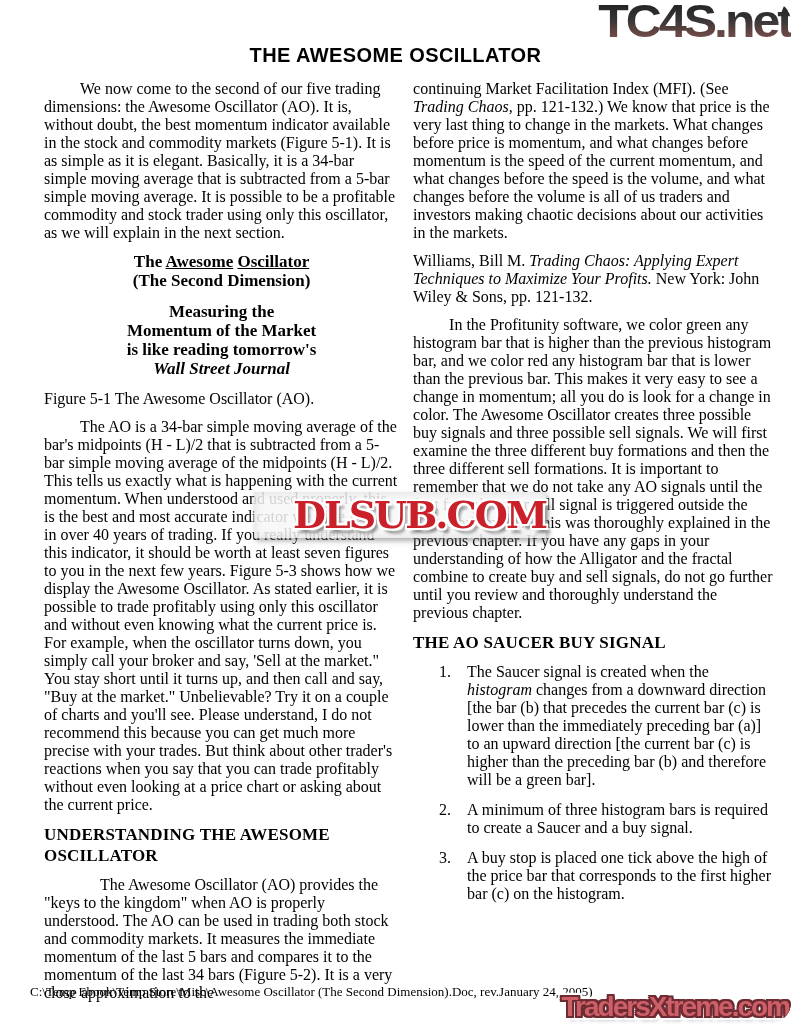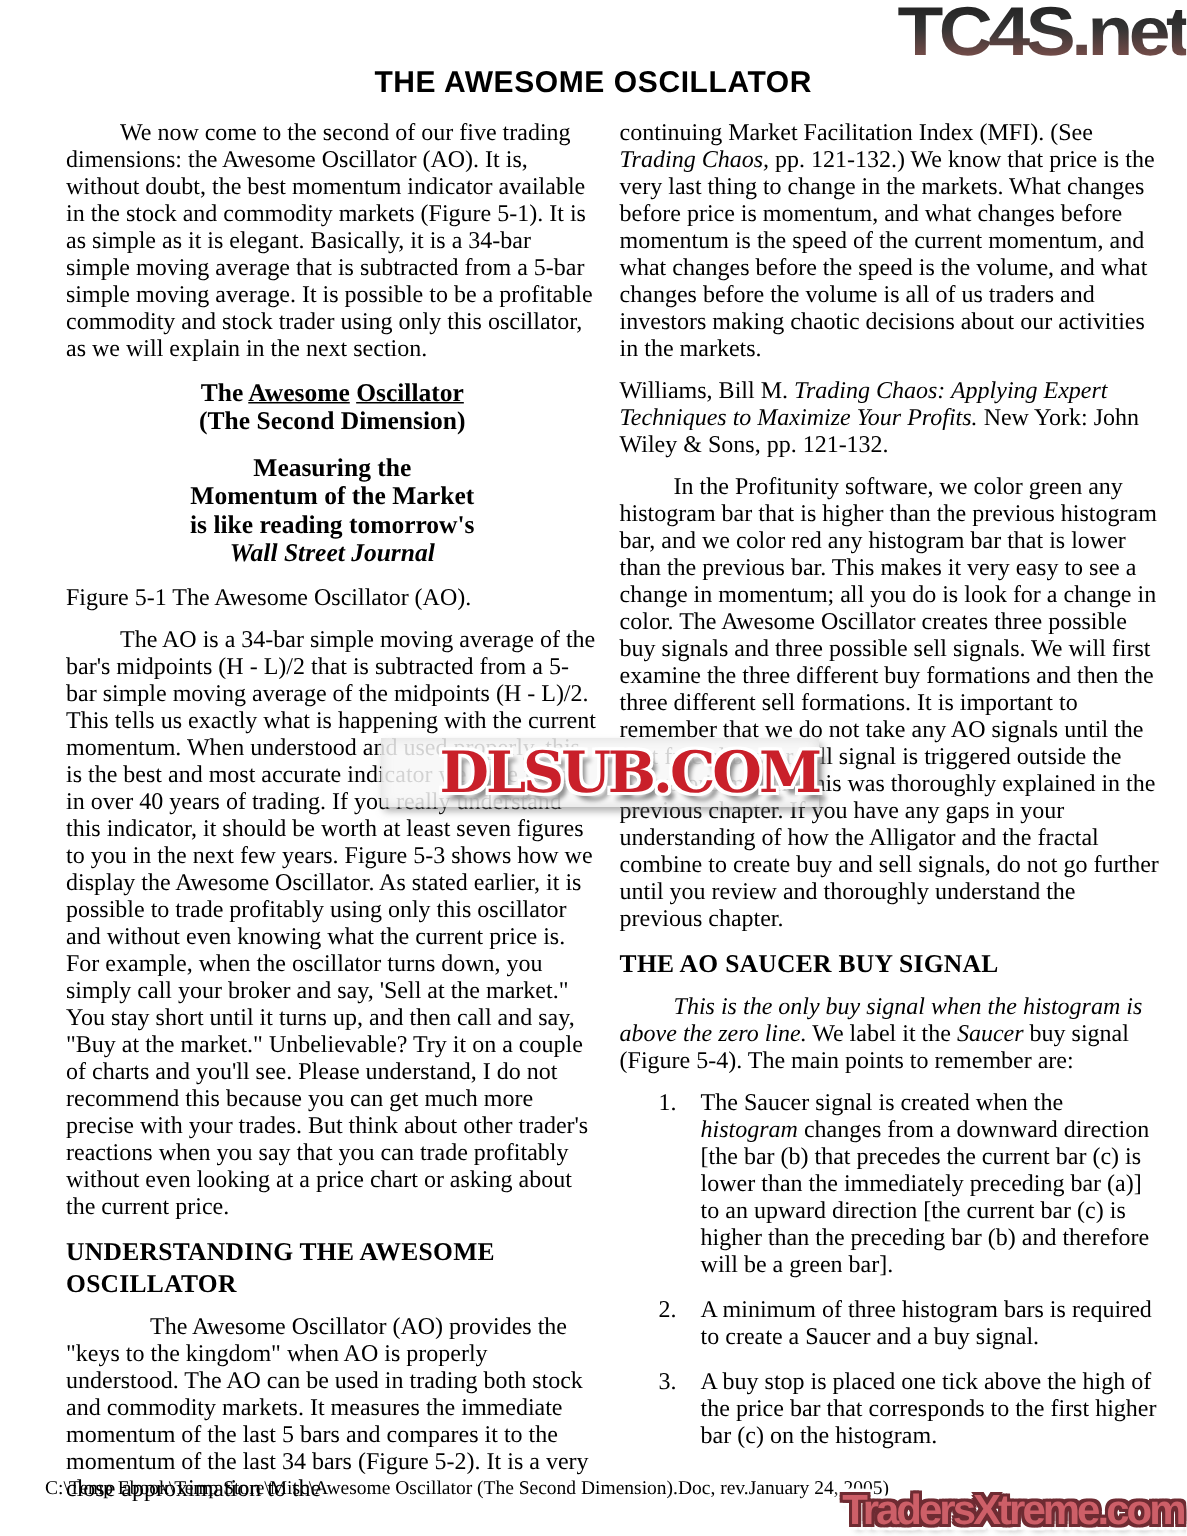--- a/index.html
+++ b/index.html
@@ -1,17 +1,17 @@
 <!DOCTYPE html>
 <html><head>
 <meta charset="utf-8">
 <style>
   html,body{margin:0;padding:0;background:#ffffff;}
   .page{width:791px;height:1024px;position:relative;margin:0 auto;background:#ffffff;
-        color:#000;font-family:"Liberation Serif",serif;overflow:hidden;}
+        color:#000;font-family:"Liberation Serif",serif;overflow:hidden;border-radius:22px;}
 
   
   .header{position:relative;height:72px;}
   .tc4s{position:absolute;top:-4px;right:0;line-height:1;
         font-family:"Liberation Sans",sans-serif;font-weight:bold;font-size:50px;letter-spacing:-3px;
         background:linear-gradient(180deg,#1d1d1d 0%,#343434 45%,#6e4a47 82%,#8a5a55 100%);
         -webkit-background-clip:text;background-clip:text;color:transparent;transform:scaleY(0.92);}
   .title{position:absolute;left:0;right:0;top:44px;text-align:center;
          font-family:"Liberation Sans",sans-serif;font-weight:bold;font-size:20px;letter-spacing:.4px;}
 
@@ -94,21 +94,20 @@
 
     <div class="col col-right">
       <p><span>continuing Market Facilitation Index (MFI). (See </span><span class="it">Trading Chaos,</span><span> pp. 121-132.) We know that price is the very last thing to change in the markets. What changes before price is momentum, and what changes before momentum is the speed of the current momentum, and what changes before the speed is the volume, and what changes before the volume is all of us traders and investors making chaotic decisions about our activities in the markets.</span></p>
 
       <p class="citation"><span>Williams, Bill M. </span><span class="it">Trading Chaos: Applying Expert Techniques to Maximize Your Profits.</span><span> New York: John Wiley &amp; Sons, pp. 121-132.</span></p>
 
       <p class="ind">In the Profitunity software, we color green any histogram bar that is higher than the previous histogram bar, and we color red any histogram bar that is lower than the previous bar. This makes it very easy to see a change in momentum; all you do is look for a change in color. The Awesome Oscillator creates three possible buy signals and three possible sell signals. We will first examine the three different buy formations and then the three different sell formations. It is important to remember that we do not take any AO signals until the first fractal buy or sell signal is triggered outside the Alligator's mouth. This was thoroughly explained in the previous chapter. If you have any gaps in your understanding of how the Alligator and the fractal combine to create buy and sell signals, do not go further until you review and thoroughly understand the previous chapter.</p>
 
       <div class="sect-head">THE AO SAUCER BUY SIGNAL</div>
 
-      <p class="ind"><span class="it">This is the only buy signal when the histogram is above the zero line.</span><span> We label it the </span><span class="it">Saucer</span><span> buy signal (Figure 5-4). The main points to remember are:</span></p>
 
       <div class="olist">
         <div class="li">
           <span class="num">1.</span>
           <span class="li-text"><span>The Saucer signal is created when the </span><span class="it">histogram</span><span> changes from a downward direction [the bar (b) that precedes the current bar (c) is lower than the immediately preceding bar (a)] to an upward direction [the current bar (c) is higher than the preceding bar (b) and therefore will be a green bar].</span></span>
         </div>
         <div class="li">
           <span class="num">2.</span>
           <span class="li-text">A minimum of three histogram bars is required to create a Saucer and a buy signal.</span>
         </div>

